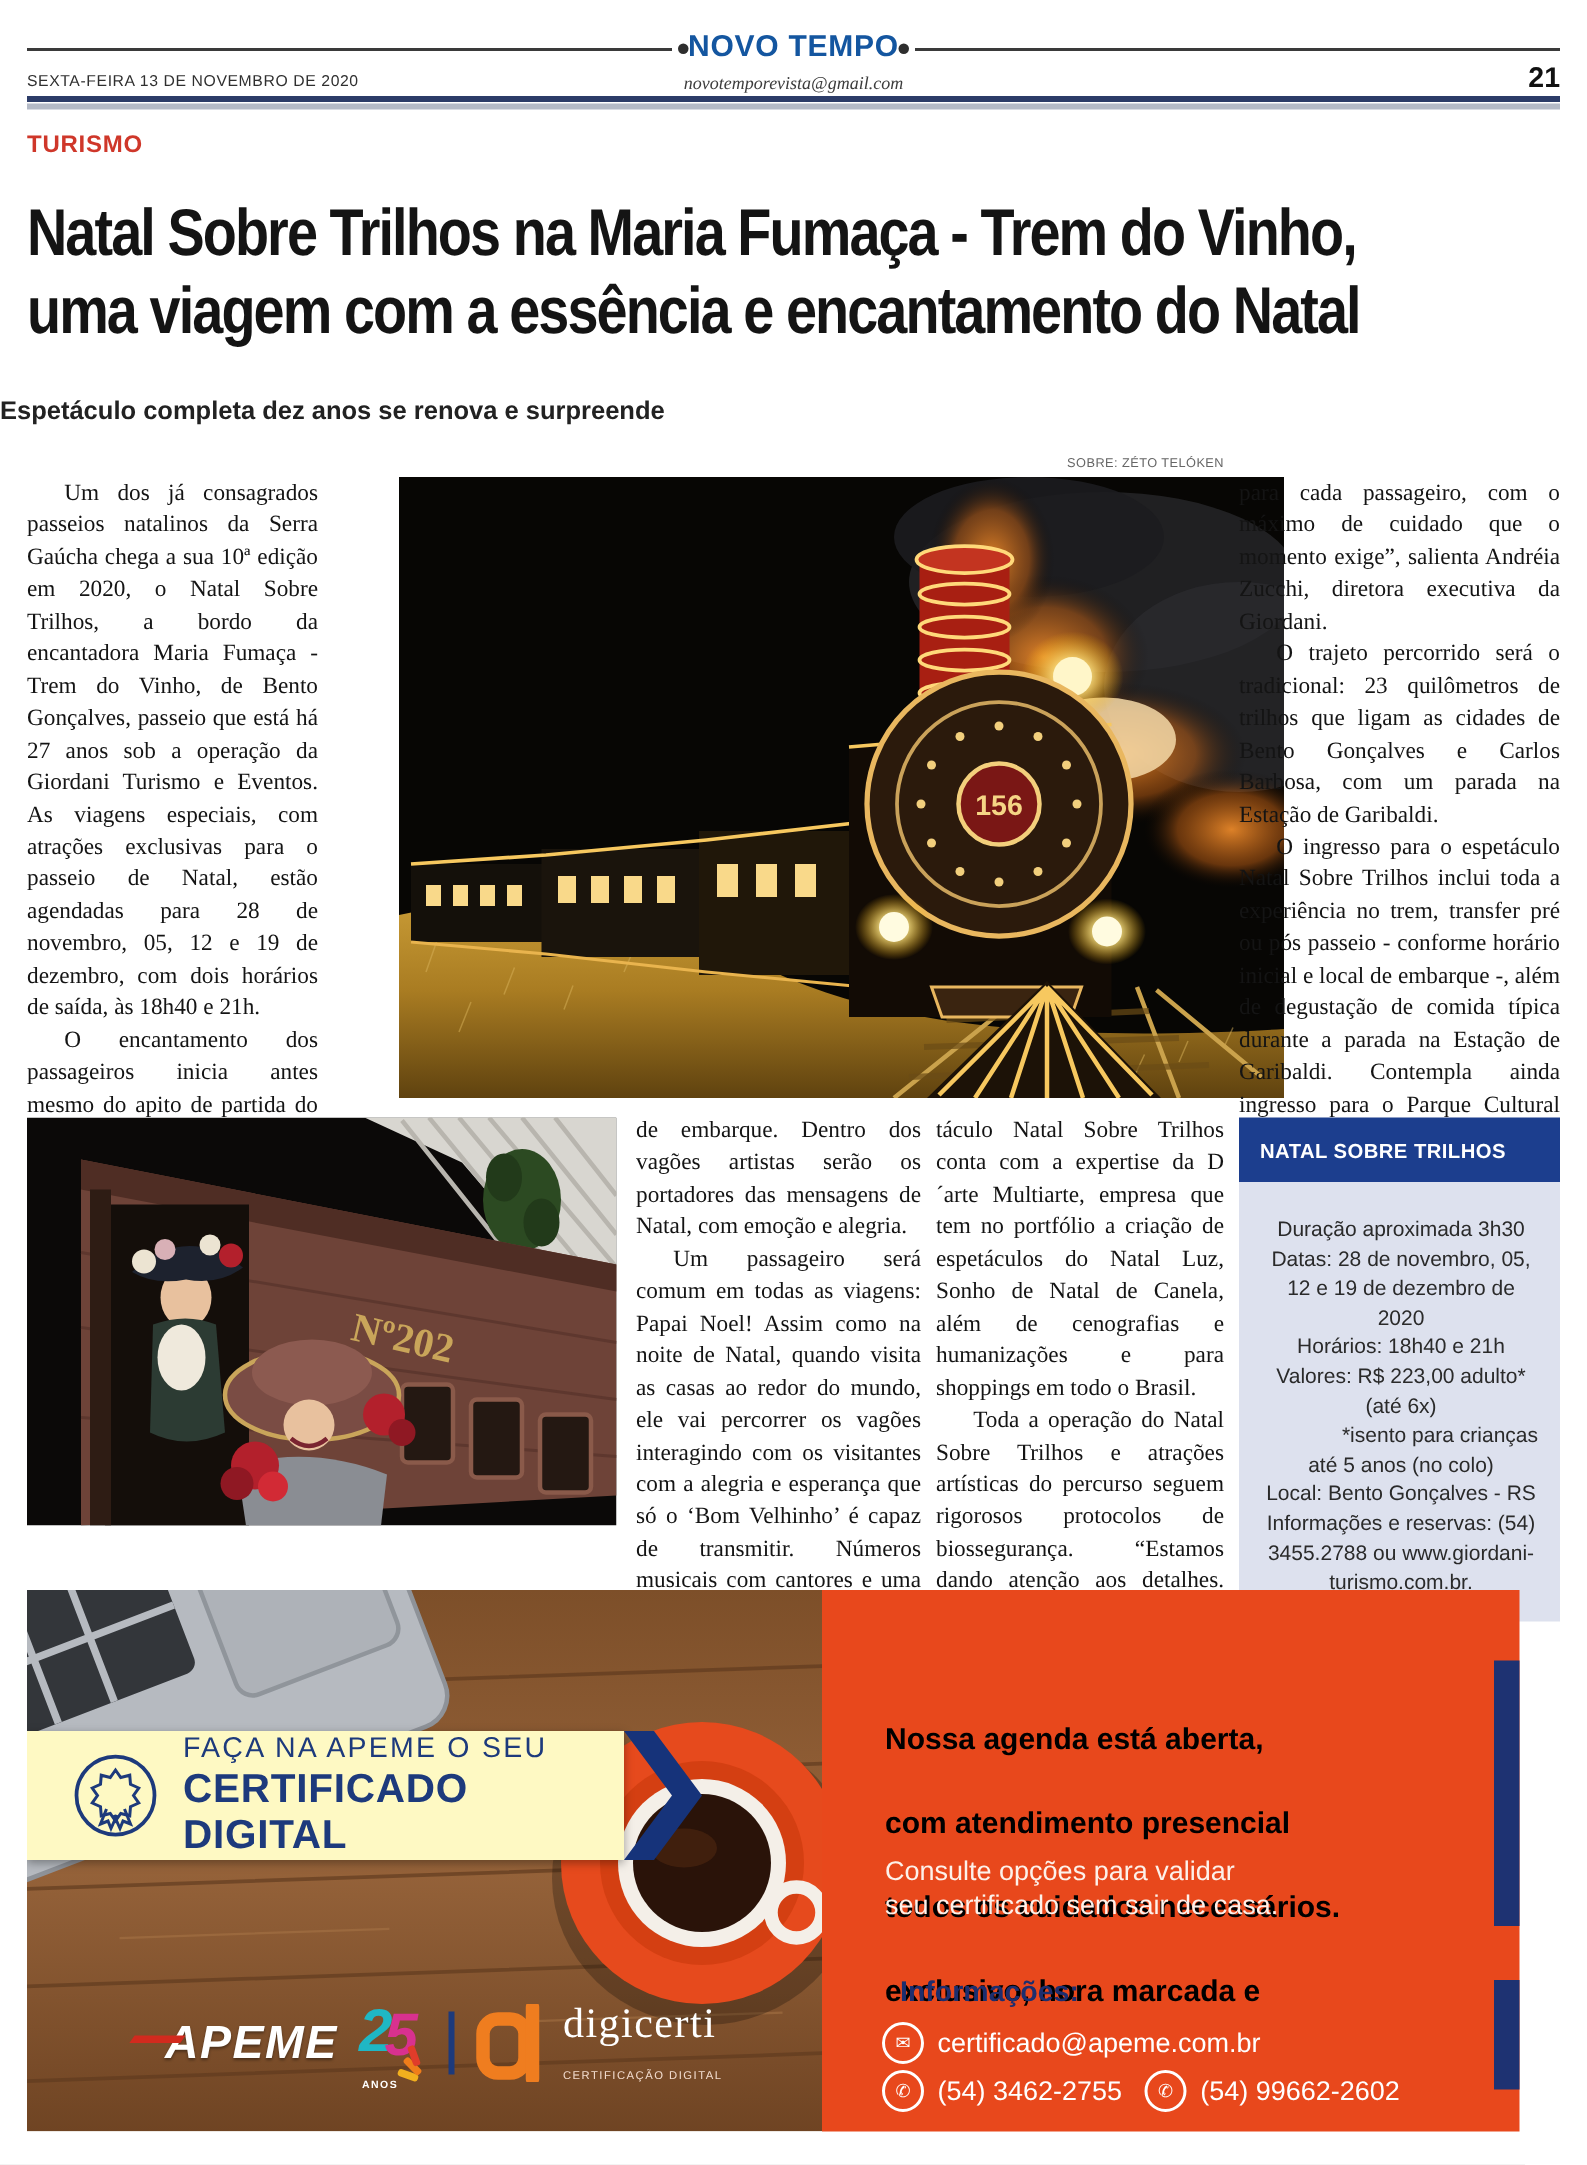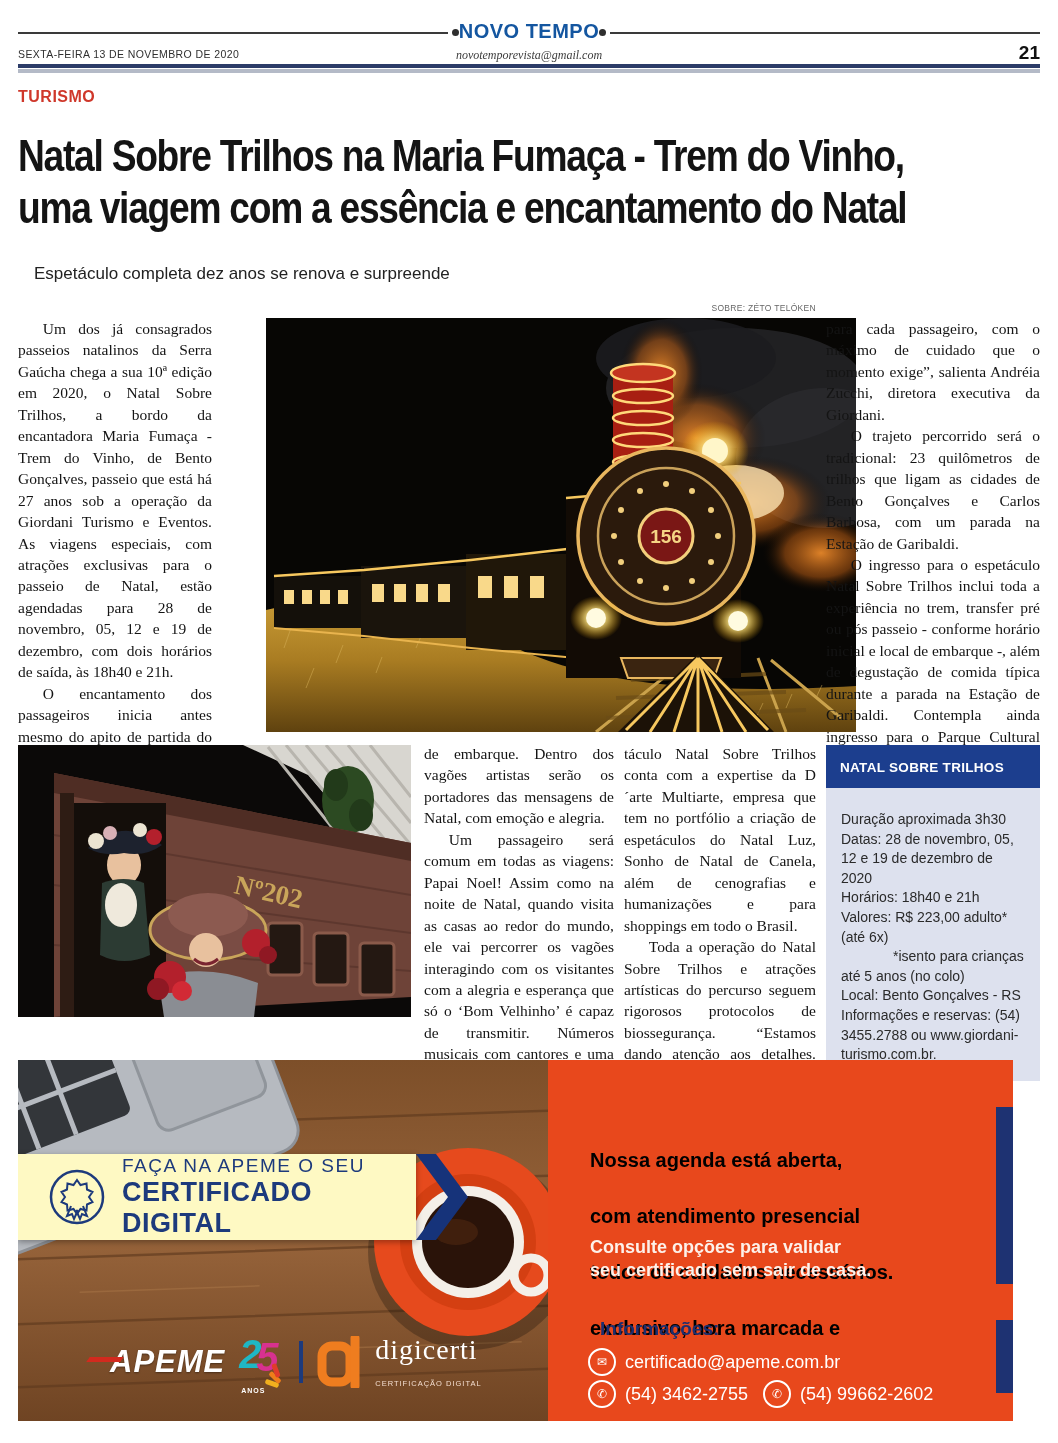--- a/index.html
+++ b/index.html
@@ -37,29 +37,29 @@
   .col p.ind { text-indent:1.6em; }
   .credit { font-family:"Liberation Sans", sans-serif; font-size:8.5px;
     color:#666; text-align:right; letter-spacing:.3px; }
 
   
   .infobox-head { background:#1c3e8e; color:#fff;
     font-family:"Liberation Sans", sans-serif; font-weight:bold; font-size:13.5px;
     letter-spacing:.3px; padding:15px 14px 13px 14px; }
   .infobox-body { background:#dde1ee; font-family:"Liberation Sans", sans-serif;
     font-size:14px; line-height:1.4; color:#2a2a2a; padding:22px 13px 16px 15px; }
-  .infobox-body div { margin:0; }
+  .infobox-body div { margin:0;text-align:center; }
   .ib-isento { text-indent:52px; }
 
   
   .ad-orange { background:#e8481c; }
   .ad-head-line { font-family:"Liberation Sans", sans-serif; font-weight:bold;
     font-size:20px; line-height:24px; color:#000000;margin-top:32px; }
   .ad-sub-line { font-family:"Liberation Sans", sans-serif;
-    font-size:18px; line-height:23px; color:#fdf1ea;font-weight:bold; }
+    font-size:18px; line-height:23px; color:#fdf1ea; }
   .ad-info-label { font-family:"Liberation Sans", sans-serif; font-weight:bold;
     font-size:19px; color:#1d2e6e; }
   .ad-row { display:flex; align-items:center; gap:9px;
     font-family:"Liberation Sans", sans-serif; font-size:18px; color:#fff; }
   .circ-icon { width:24px; height:24px; border:2px solid #fff; border-radius:50%;
     display:flex; align-items:center; justify-content:center; font-size:12px;
     color:#fff; flex:0 0 auto; }
   .navy-bar { background:#1e3272; width:17px; }
 
   .ribbon { background:#fef9c3; display:flex; align-items:center;
@@ -104,21 +104,21 @@
   <div class="abs page-num" style="left:960px; top:42px; width:80px;">21</div>
 
   <div class="abs hdr-navy" style="left:18px; top:64px; width:1022px;"></div>
   <div class="abs hdr-silver" style="left:18px; top:69px; width:1022px;"></div>
 
   <div class="abs section-label" style="left:18px; top:88px;">TURISMO</div>
 
   <div class="abs headline" style="left:18px; top:130px;">Natal Sobre Trilhos na Maria Fumaça - Trem do Vinho,
 uma viagem com a essência e encantamento do Natal</div>
 
-  <div class="abs subhead" style="left:34px; top:264px;">Espetáculo completa dez anos se renova e surpreende</div>
+  <div class="abs subhead" style="left:0; top:264px;font-weight:bold;">Espetáculo completa dez anos se renova e surpreende</div>
 
   <div class="abs credit" style="left:616px; top:303px; width:200px;">SOBRE: ZÉTO TELÓKEN</div>
 
   <div class="abs col" style="left:18px; top:318px; width:194px;">
     <p class="ind">Um dos já consagrados passeios natalinos da Serra Gaúcha chega a sua 10ª edição em 2020, o Natal Sobre Trilhos, a bordo da encantadora Maria Fumaça - Trem do Vinho, de Bento Gonçalves, passeio que está há 27 anos sob a operação da Giordani Turismo e Eventos. As viagens especiais, com atrações exclusivas para o passeio de Natal, estão agendadas para 28 de novembro, 05, 12 e 19 de dezembro, com dois horários de saída, às 18h40 e 21h.</p>
     <p class="ind">O encantamento dos passageiros inicia antes mesmo do apito de partida do trem. Além de renovar as atrações todo projeto foi pensado na segurança dos passageiros. Na Estação de Bento Gonçalves personagens recebem os visitantes com intervenções artísticas, orientando também o uso de máscaras e distanciamento na plataforma</p>
   </div>
 
   <div class="abs" style="left:226px; top:318px; width:648px; height:414px;margin-left:40px;">
     <svg width="590" height="414" viewBox="0 0 590 414">

